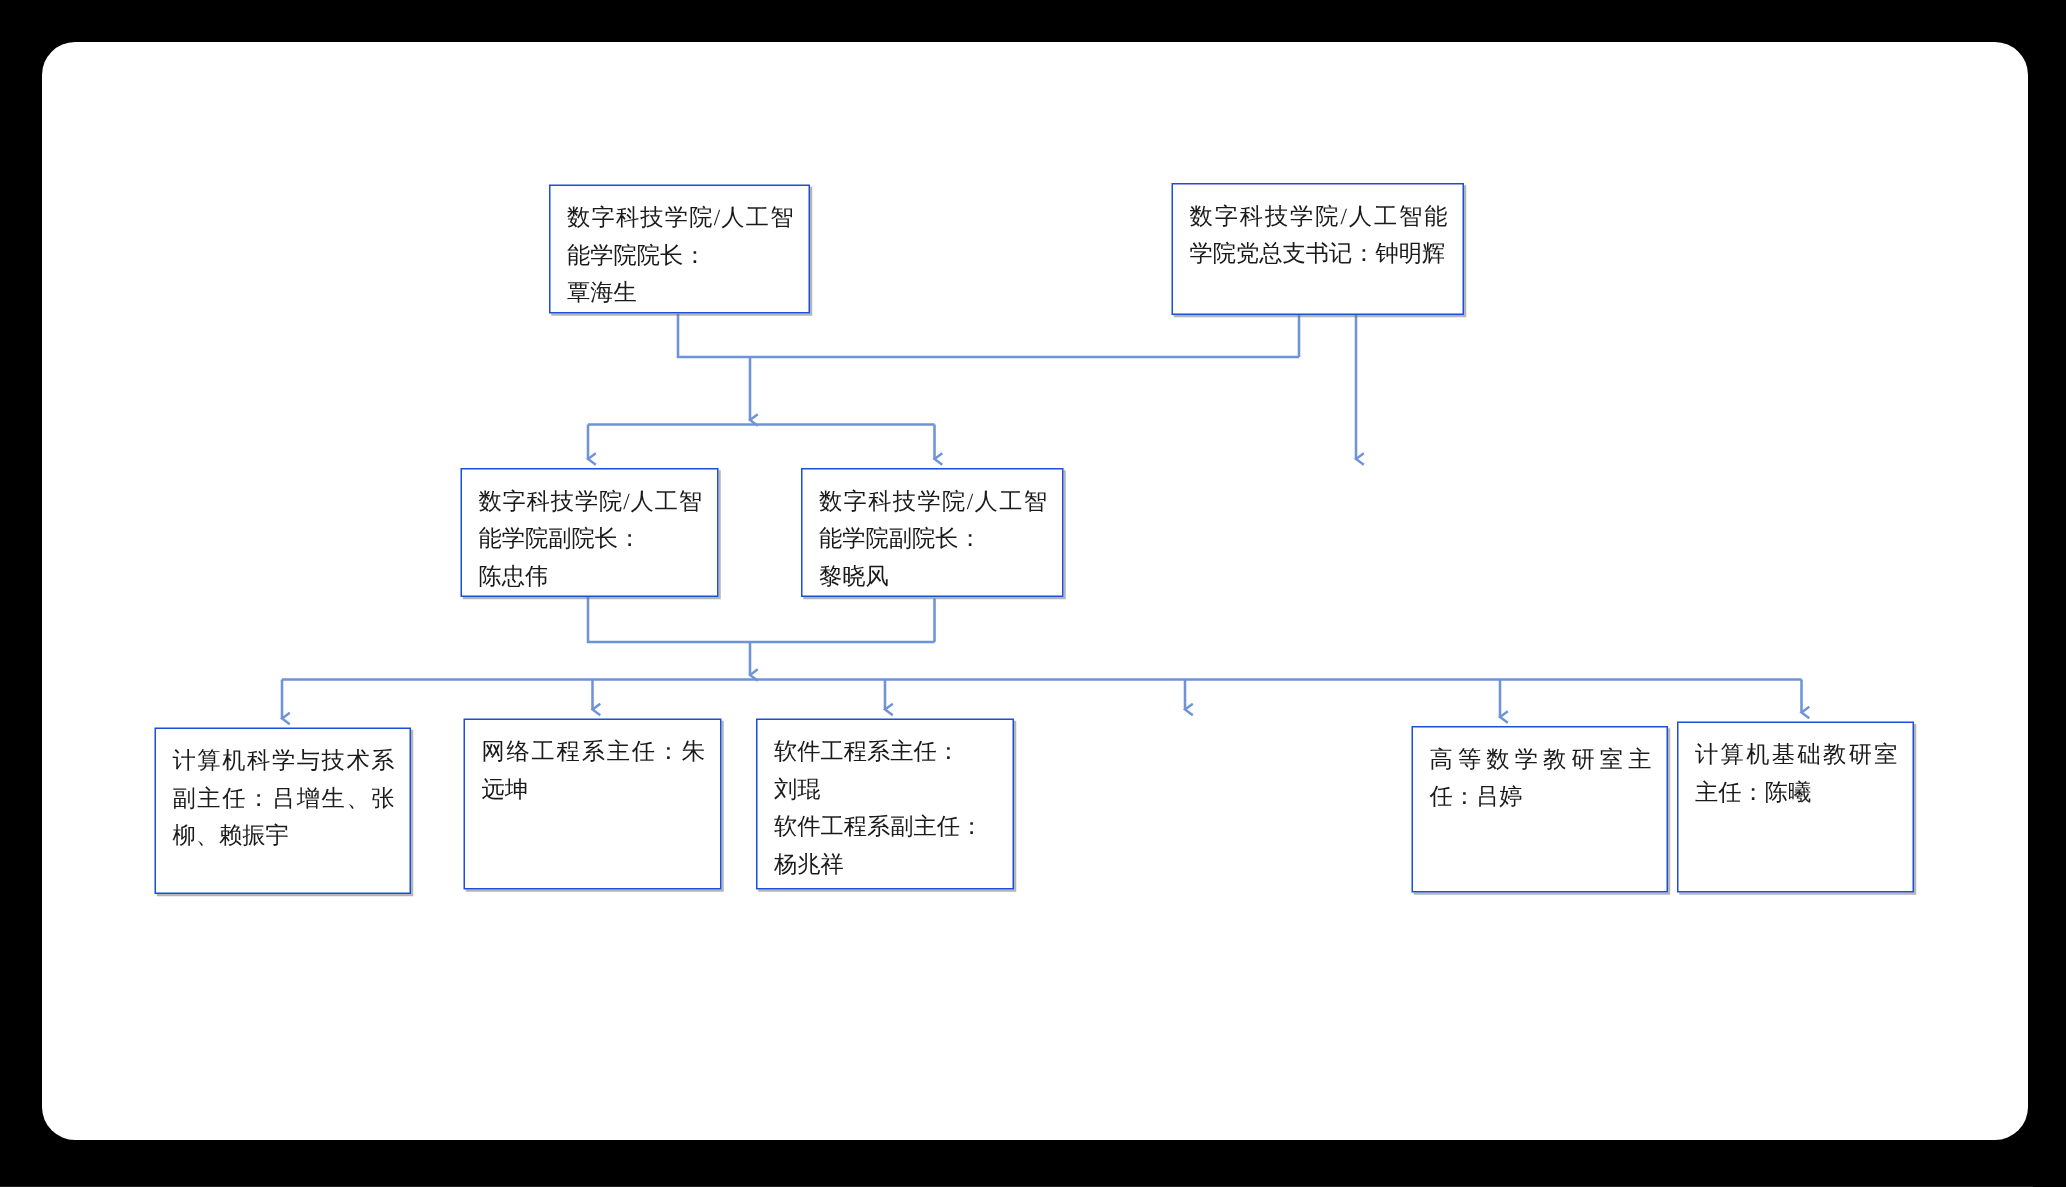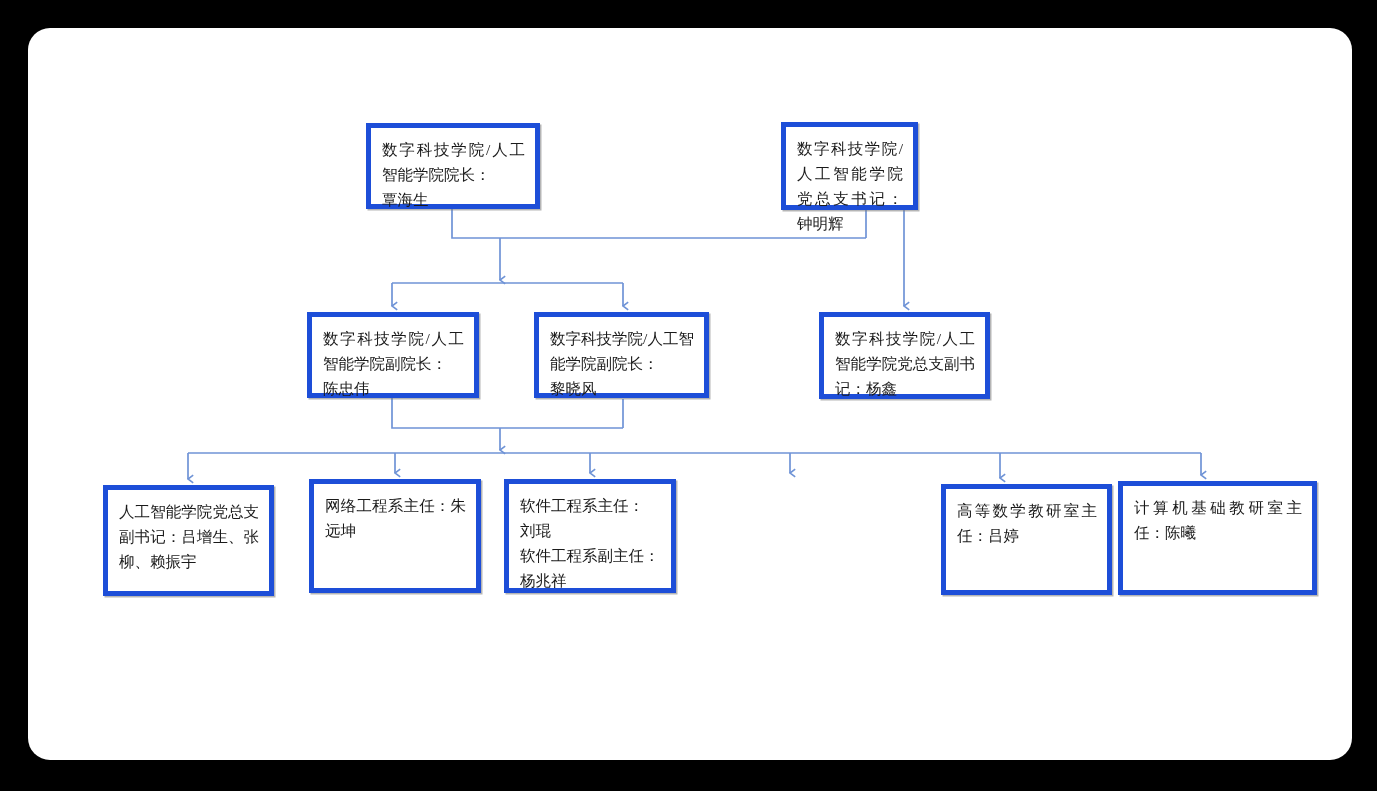--- a/index.html
+++ b/index.html
@@ -40,50 +40,50 @@
     width: 1377px;
     height: 791px;
     pointer-events: none;
   }
 
   
   .node {
     position: absolute;
     box-sizing: border-box;
     background: #ffffff;
-    border: 5px solid #1d4ed8;
+    border: 1px solid #1d4ed8;
     box-shadow: 1.5px 1.5px 0 rgba(120,120,120,0.55);
   }
   .node .node-text {
     padding: 9px 10px 0 11px;
     font-size: 15.5px;
     line-height: 25px;
     color: #1a1a1a;
     text-align: justify;
     text-justify: inter-character;
     white-space: pre-line;
     letter-spacing: 0px;
   }
 
   
   #node-dean        { left: 366px; top: 123px;  width: 174px; height: 86px; }
-  #node-party-sec   { left: 781px; top: 122px;  width: 137px; height: 88px; }
+  #node-party-sec   { left: 781px; top: 122px;  width: 195px; height: 88px; }
 
   
   #node-vice-dean-1 { left: 307px; top: 312px;  width: 172px; height: 86px; }
   #node-vice-dean-2 { left: 534px; top: 312px;  width: 175px; height: 86px; }
   #node-party-vice  { left: 819px; top: 312px;  width: 171px; height: 87px; }
 
   
   #node-cs-dept     { left: 103px; top: 485px;  width: 171px; height: 111px; }
   #node-net-dept    { left: 309px; top: 479px;  width: 172px; height: 114px; }
   #node-sw-dept     { left: 504px; top: 479px;  width: 172px; height: 114px; }
   #node-ai-dept     { left: 703px; top: 479px;  width: 174px; height: 114px; }
   #node-math-room   { left: 941px; top: 484px;  width: 171px; height: 111px; }
-  #node-cs-basic    { left: 1118px; top: 481px; width: 199px; height: 114px; }
+  #node-cs-basic    { left: 1118px; top: 481px; width: 158px; height: 114px; }
 </style>
 </head>
 <body>
 
 <div id="canvas">
 
   <div id="page-panel"></div>
 
   <svg id="connectors" viewBox="0 0 1377 791" xmlns="http://www.w3.org/2000/svg">
     <defs>
@@ -134,26 +134,23 @@
   <div class="node" id="node-vice-dean-1">
     <div class="node-text">数字科技学院/人工智能学院副院长：
 陈忠伟</div>
   </div>
 
   <div class="node" id="node-vice-dean-2">
     <div class="node-text">数字科技学院/人工智能学院副院长：
 黎晓风</div>
   </div>
 
-  <div class="node" id="node-party-vice">
-    <div class="node-text">数字科技学院/人工智能学院党总支副书记：杨鑫</div>
-  </div>
 
   <div class="node" id="node-cs-dept">
-    <div class="node-text">人工智能学院党总支副书记：吕增生、张柳、赖振宇</div>
+    <div class="node-text">计算机科学与技术系副主任：吕增生、张柳、赖振宇</div>
   </div>
 
   <div class="node" id="node-net-dept">
     <div class="node-text">网络工程系主任：朱远坤</div>
   </div>
 
   <div class="node" id="node-sw-dept">
     <div class="node-text">软件工程系主任：
 刘琨
 软件工程系副主任：

